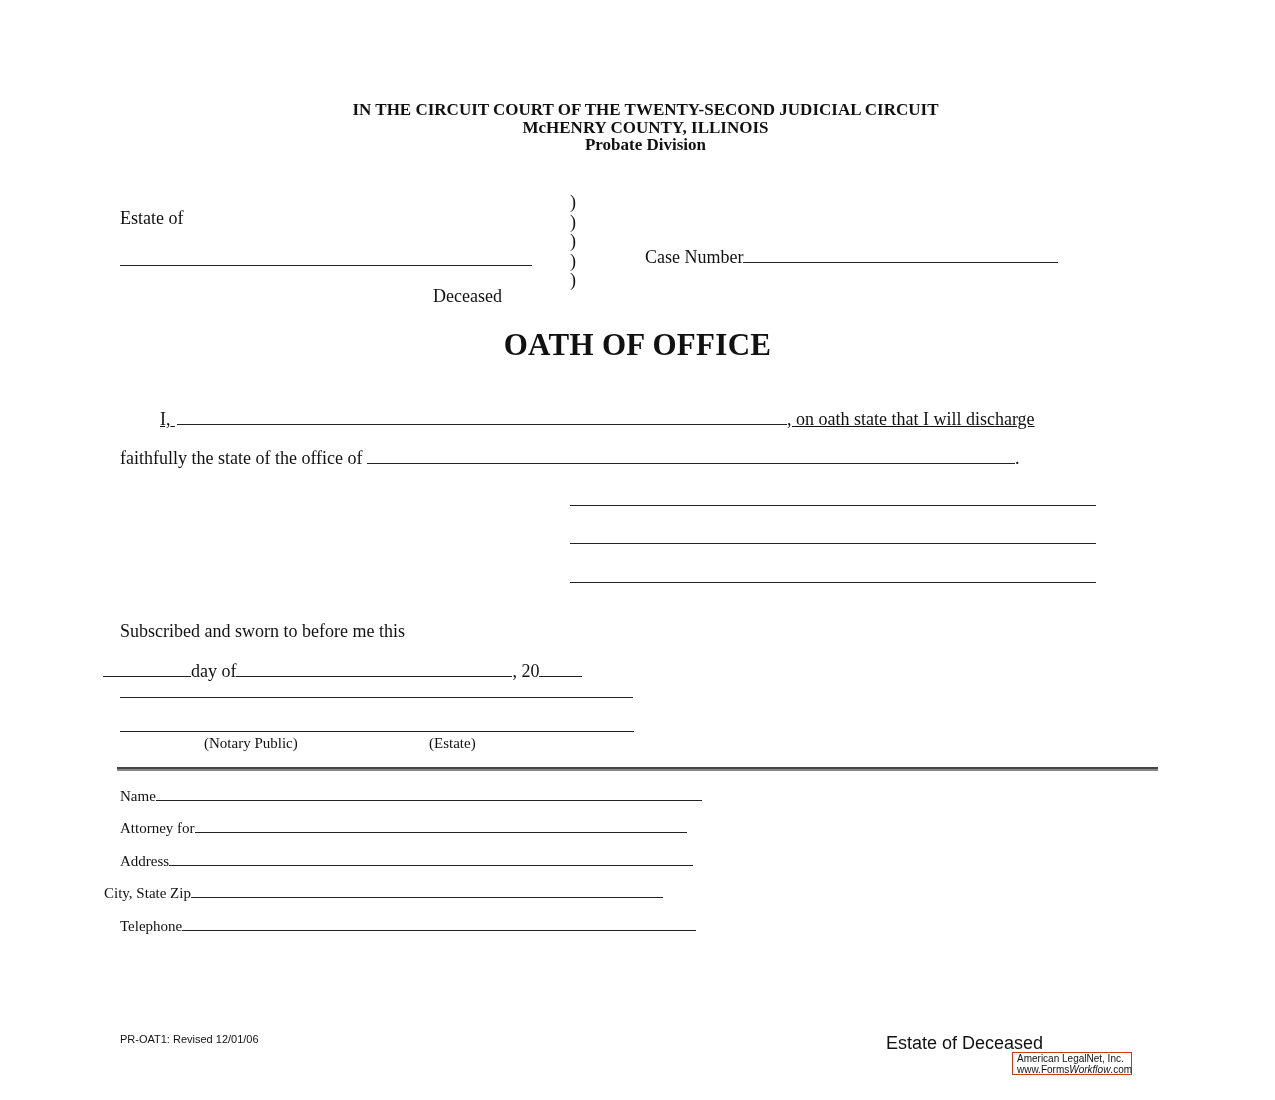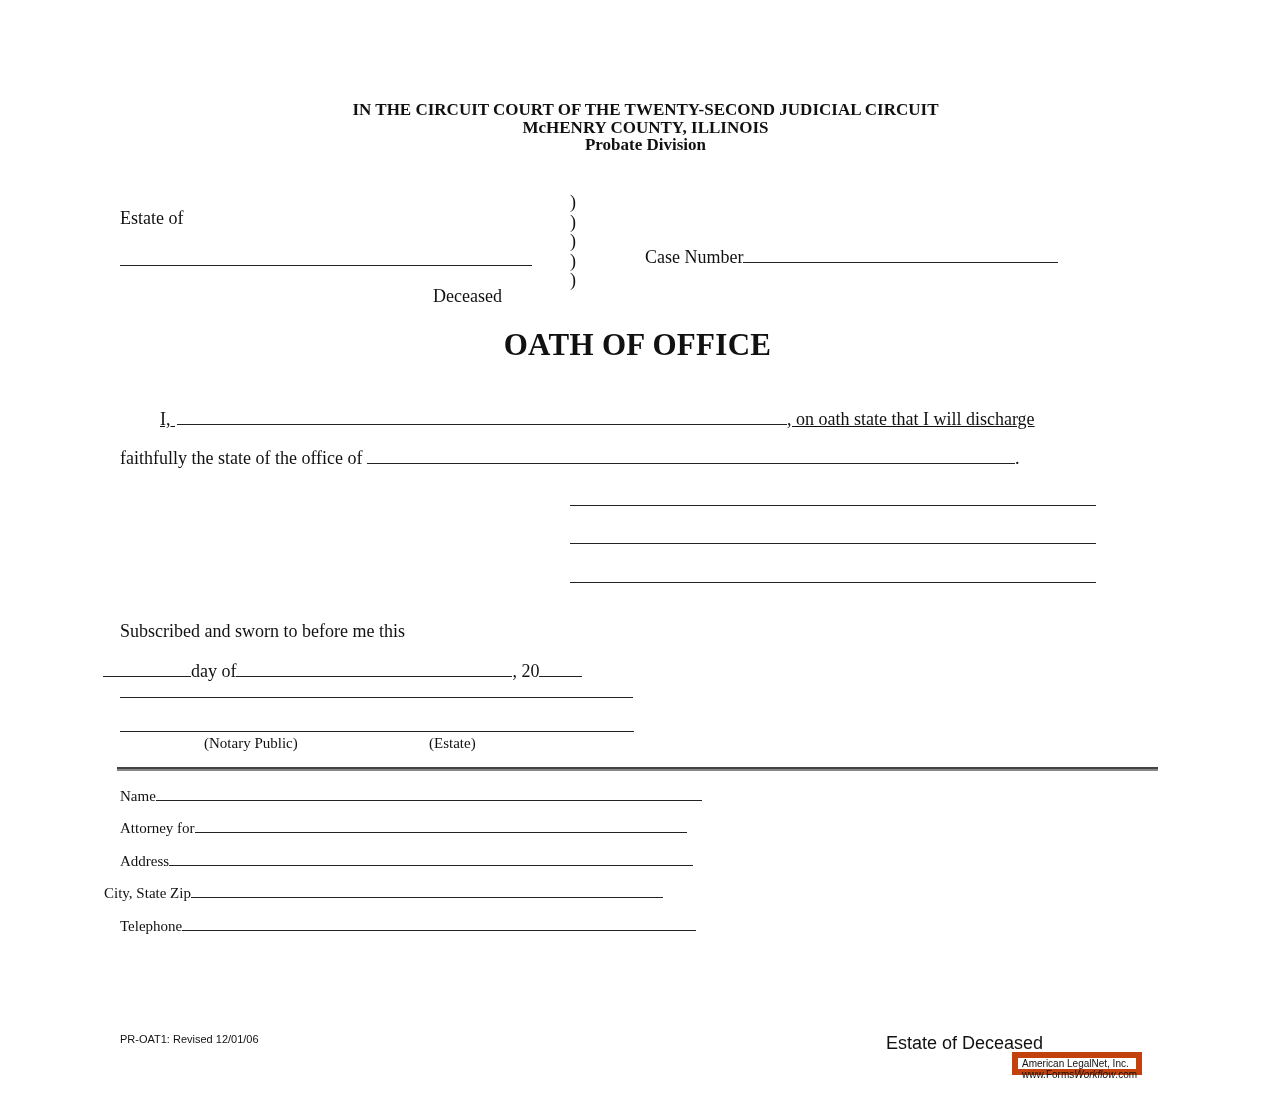--- a/index.html
+++ b/index.html
@@ -9,21 +9,21 @@
     .hdr { left: 0; width: 1275px; text-align: center; font-weight: bold; font-size: 17px; line-height: 18px; padding-left: 8px; }
     .body18 { font-size: 18px; margin-top: 16px; }
     .paren { font-size: 18px; line-height: 19.5px; }
     .blank { display: inline-block; border-bottom: 1.3px solid #222; height: 15px; vertical-align: baseline; }
     .line { position: absolute; border-bottom: 1.3px solid #222; height: 0; }
     .title { left: 0; width: 1275px; text-align: center; font-weight: bold; font-size: 31px; letter-spacing: 0.3px; }
     .sm { font-size: 15px; }
     .sans { font-family: "Liberation Sans", "DejaVu Sans", sans-serif; }
     .rule1 { position: absolute; left: 117px; width: 1041px; top: 767px; height: 2px; background: #444; }
     .rule2 { position: absolute; left: 117px; width: 1041px; top: 769px; height: 2px; background: #888; }
-    .badge { position: absolute; left: 1012px; top: 1052px; width: 130px; height: 23px; border: 6px solid #c2410c;
+    .badge { position: absolute; left: 1012px; top: 1052px; width: 120px; height: 23px; border: 1px solid #c2410c;
              font-family: "Liberation Sans", "DejaVu Sans", sans-serif; font-size: 10px; line-height: 10.5px;
              padding: 1px 0 0 4px; box-sizing: border-box; color: #111; }
     .badge i { font-style: italic; }
   </style>
 </head>
 <body>
 
 <div class="abs hdr" style="top:101px;">IN THE CIRCUIT COURT OF THE TWENTY-SECOND JUDICIAL CIRCUIT</div>
 <div class="abs hdr" style="top:119px;">McHENRY COUNTY, ILLINOIS</div>
 <div class="abs hdr" style="top:136px;">Probate Division</div>

